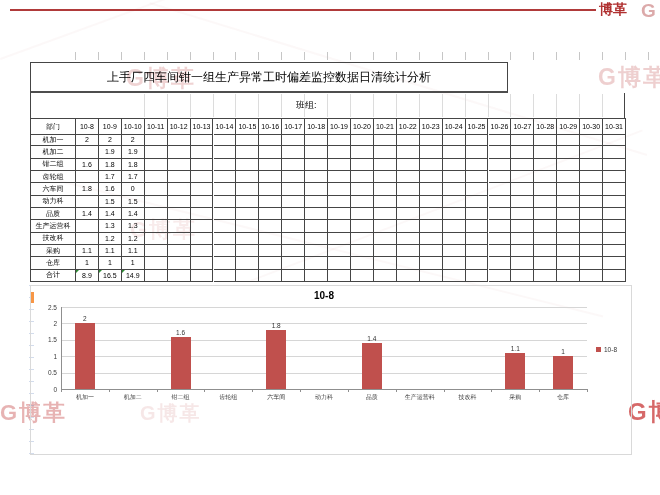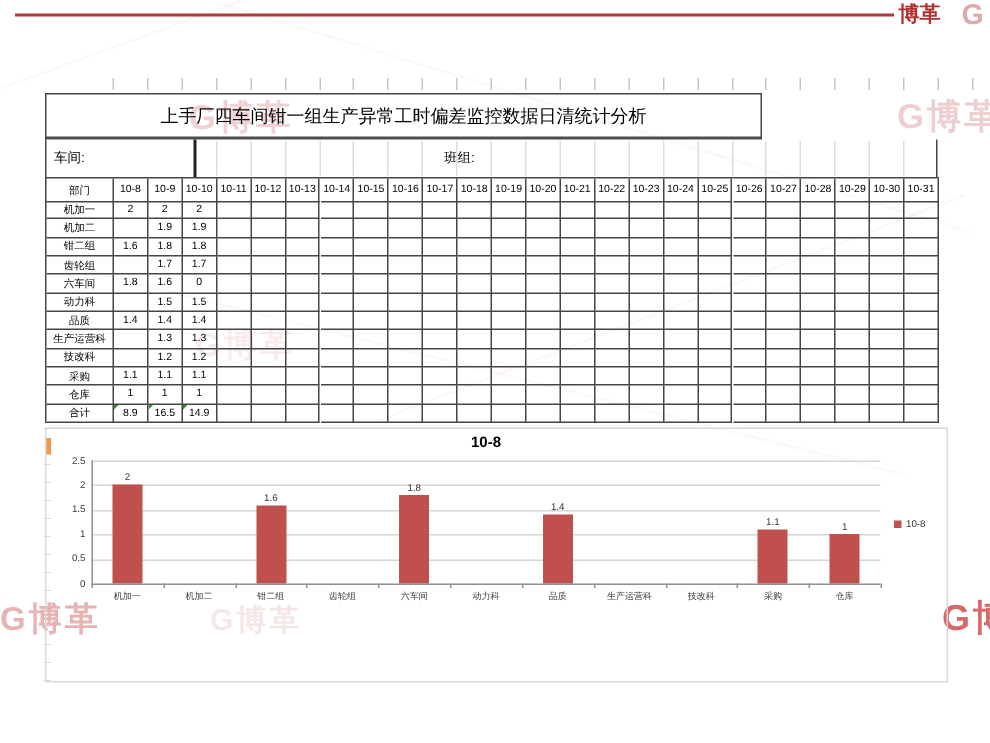--- a/index.html
+++ b/index.html
@@ -93,23 +93,20 @@
       <div class="tick" style="left: 602.08px;"></div>
       <div class="tick" style="left: 625px;"></div>
       <div class="tick" style="left: 647.92px;"></div>
     </div>
 
   <div class="title-cell">
     <span>上手厂四车间钳一组生产异常工时偏差监控数据日清统计分析</span>
   </div>
 
   <div class="meta-row">
-    <div class="meta-a">
-      <span>车间:</span>
-    </div>
     <span class="team-label">班组:</span>
   </div>
   <div id="metaSeps">
       <div class="sep" style="left: 143.75px;"></div>
       <div class="sep" style="left: 166.67px;"></div>
       <div class="sep" style="left: 189.58px;"></div>
       <div class="sep" style="left: 212.5px;"></div>
       <div class="sep" style="left: 235.42px;"></div>
       <div class="sep" style="left: 258.33px;"></div>
       <div class="sep" style="left: 281.25px;"></div>

